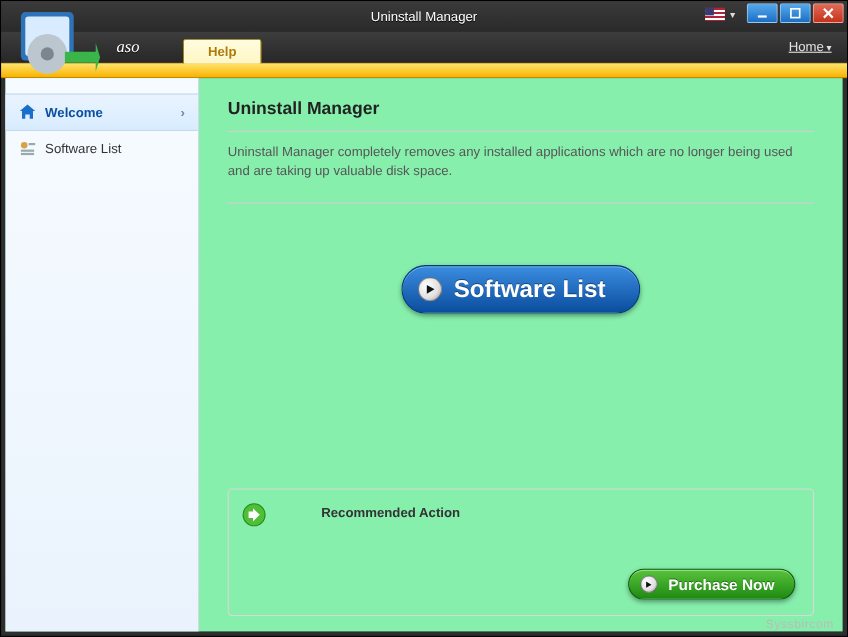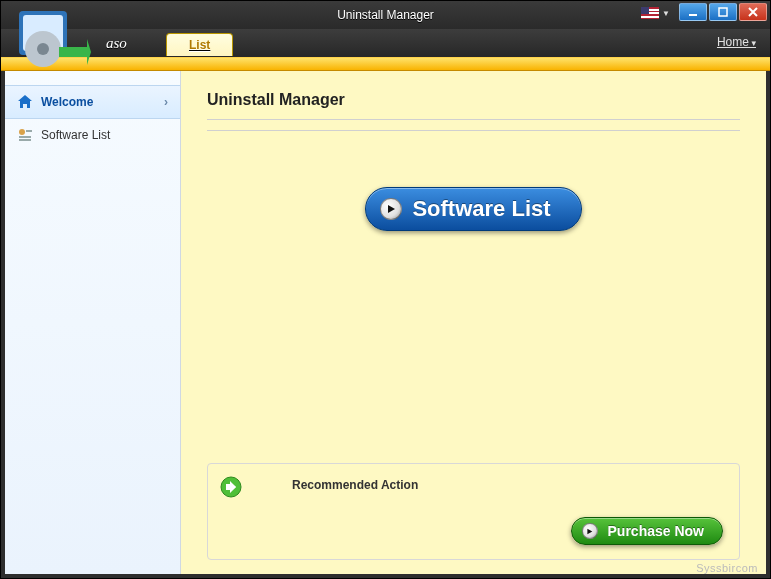--- a/index.html
+++ b/index.html
@@ -10,48 +10,48 @@
   .win-controls { position: absolute; right: 3px; top: 2px; display: flex; gap: 2px; }
   .win-btn { width: 28px; height: 18px; border: 1px solid #fff6; border-radius: 2px; display: flex; align-items: center; justify-content: center; cursor: pointer; }
   .win-min { background: linear-gradient(#56a8eb,#1b6fc4); }
   .win-max { background: linear-gradient(#56a8eb,#1b6fc4); }
   .win-close { background: linear-gradient(#e06b57,#c7321b); }
   .win-btn svg { width: 12px; height: 12px; fill: #fff; }
   .flag { position: absolute; right: 100px; top: 6px; display: flex; align-items: center; gap: 3px; cursor: pointer; }
   .flag-box { width: 18px; height: 12px; background: linear-gradient(#b22234 0 15%, #fff 15% 30%, #b22234 30% 45%, #fff 45% 60%, #b22234 60% 75%, #fff 75% 90%, #b22234 90% 100%); position: relative; }
   .flag-box::before { content:""; position:absolute; top:0; left:0; width:8px; height:7px; background:#3c3b6e; }
   .flag-arrow { color:#ddd; font-size:8px; }
-  .topstrip { height: 28px; background: linear-gradient(#3d3d3d,#272727); display: flex; align-items: center; position: relative; padding-left: 95px; text-decoration: underline; }
+  .topstrip { height: 28px; background: linear-gradient(#3d3d3d,#272727); display: flex; align-items: flex-end; position: relative; padding-left: 95px; }
   .brand { position:absolute; left:105px; top:6px; color:#fff; font-style:italic; font-family: "Times New Roman", serif; font-size:15px; text-shadow:0 1px 0 #000; }
   .help { position:absolute; right:14px; top:6px; color:#e0e0e0; text-decoration: underline; cursor:pointer; }
   .help::after { content:" ▾"; font-size:9px; }
   .tab-home { margin-left: 70px; background: linear-gradient(#fffde0,#fff6c2); border:1px solid #b99600; border-bottom: none; border-radius: 4px 4px 0 0; padding: 4px 22px; color:#b07b00; font-weight: bold; text-shadow: 0 1px 0 #fff; position: relative; top:1px; }
   .ribbon { height: 14px; background: linear-gradient(#ffe26a,#f9b300); border-top:1px solid #ffd24a; border-bottom:1px solid #c48a00; }
   .app-icon { position:absolute; left:12px; top:8px; width:78px; height:68px; z-index:5; }
-  .body { flex: 1; display: flex; background: #fef9c3; margin: 0 4px 4px 4px; }
+  .body { flex: 1; display: flex; background: #86efac; margin: 0 4px 4px 4px; }
   .sidebar { width: 176px; background: linear-gradient(#f6fbff,#eaf3fd); border-right: 1px solid #cfd8e3; }
   .nav-item { display:flex; align-items:center; gap:8px; padding:8px 12px; color:#333; cursor:pointer; }
   .nav-item.active { background: linear-gradient(#eaf4ff,#d8ecff); border-top:1px solid #bcd6f0; border-bottom:1px solid #bcd6f0; color:#0b4fa0; font-weight:bold; position:relative; }
   .nav-item.active::after { content:"›"; position:absolute; right:12px; color:#6b89aa; font-weight:bold; }
   .nav-icon { width:16px; height:16px; }
   .content { flex:1; padding: 20px 26px 14px 26px; display:flex; flex-direction:column; position:relative; }
   h1.page-title { font-size: 16px; font-weight: bold; color:#222; margin-bottom: 10px; }
   .hr { border:none; border-top:1px solid #d0d0d0; margin-bottom:10px; }
   .desc { color:#565656; line-height:1.4; margin-bottom:20px; }
   .big-btn-wrap { display:flex; justify-content:center; margin: 46px 0 46px 0; }
   .pill-btn { display:flex; align-items:center; gap:10px; border:1px solid #003a7a; border-radius: 26px; padding: 8px 30px 8px 14px; cursor:pointer; color:#fff; font-weight:bold; font-size:22px; text-shadow:0 -1px 0 rgba(0,0,0,.4); box-shadow: inset 0 1px 0 rgba(255,255,255,.4), 0 2px 5px rgba(0,0,0,.4); }
   .pill-blue { background: linear-gradient(#3b8de0,#0b4d9e); }
   .pill-green { background: linear-gradient(#57c33b,#1f8a12); border-color:#0e5a07; font-size:14px; padding:5px 18px 5px 10px; border-radius:20px;margin-top:24px; }
   .play-disc { width:22px; height:22px; border-radius:50%; background: radial-gradient(circle at 35% 35%, #fff, #e0e0e0 60%, #888 100%); display:flex; align-items:center; justify-content:center; border:1px solid #0006; }
   .pill-green .play-disc { width:16px; height:16px; }
   .play-disc svg { width:10px; height:10px; }
   .pill-green .play-disc svg { width:7px; height:7px; }
   .rec-box { border:1px solid #d8d8d8; border-radius:4px; padding:14px 16px 14px 44px; position:relative; margin-top:auto; }
   .rec-icon { position:absolute; left:12px; top:12px; width:22px; height:22px; }
-  .rec-title { font-weight:bold; color:#333; margin-bottom:1px;padding-left:40px; }
+  .rec-title { font-weight:bold; color:#333; margin-bottom:20px;padding-left:40px; }
   .rec-desc { color:#555; line-height:1.4; margin-bottom:14px; }
   .rec-last { color:#555; margin-bottom:8px; }
   .rec-actions { display:flex; justify-content:flex-end; }
   .watermark { position:absolute; right:12px; bottom:4px; color:#bbb; font-size:11px; letter-spacing:.5px;margin-top:20px; }
 </style>
 </head>
 <body>
 
 <div class="window">
 
@@ -85,21 +85,21 @@
       <div class="win-btn win-close">
           <svg viewBox="0 0 12 12">
             <path d="M2 2 L10 10 M10 2 L2 10" stroke="#fff" stroke-width="2"></path>
           </svg>
         </div>
     </div>
   </div>
 
   <div class="topstrip">
     <span class="brand">aso</span>
-    <div class="tab-home"><span>List</span></div>
+    <div class="tab-home"><span>Help</span></div>
     <span class="help">Home</span>
   </div>
   <div class="ribbon"></div>
 
   <div class="body">
 
     <div class="sidebar">
       <div style="height:14px"></div>
       <div class="nav-item active">
         <svg class="nav-icon" viewBox="0 0 16 16">
@@ -114,20 +114,21 @@
             <rect x="2" y="9" width="12" height="2" fill="#9aa"></rect>
             <rect x="2" y="12" width="12" height="2" fill="#9aa"></rect>
           </svg>
         <span>Software List</span>
       </div>
     </div>
 
     <div class="content">
       <h1 class="page-title">Uninstall Manager</h1>
       <hr class="hr">
+      <p class="desc">Uninstall Manager completely removes any installed applications which are no longer being used and are taking up valuable disk space.</p>
       <hr class="hr">
 
       <div class="big-btn-wrap">
         <div class="pill-btn pill-blue">
           <span class="play-disc">
             <svg viewBox="0 0 10 10">
                 <path d="M2 1 L9 5 L2 9 Z" fill="#111"></path>
               </svg>
           </span>
           <span>Software List</span>

